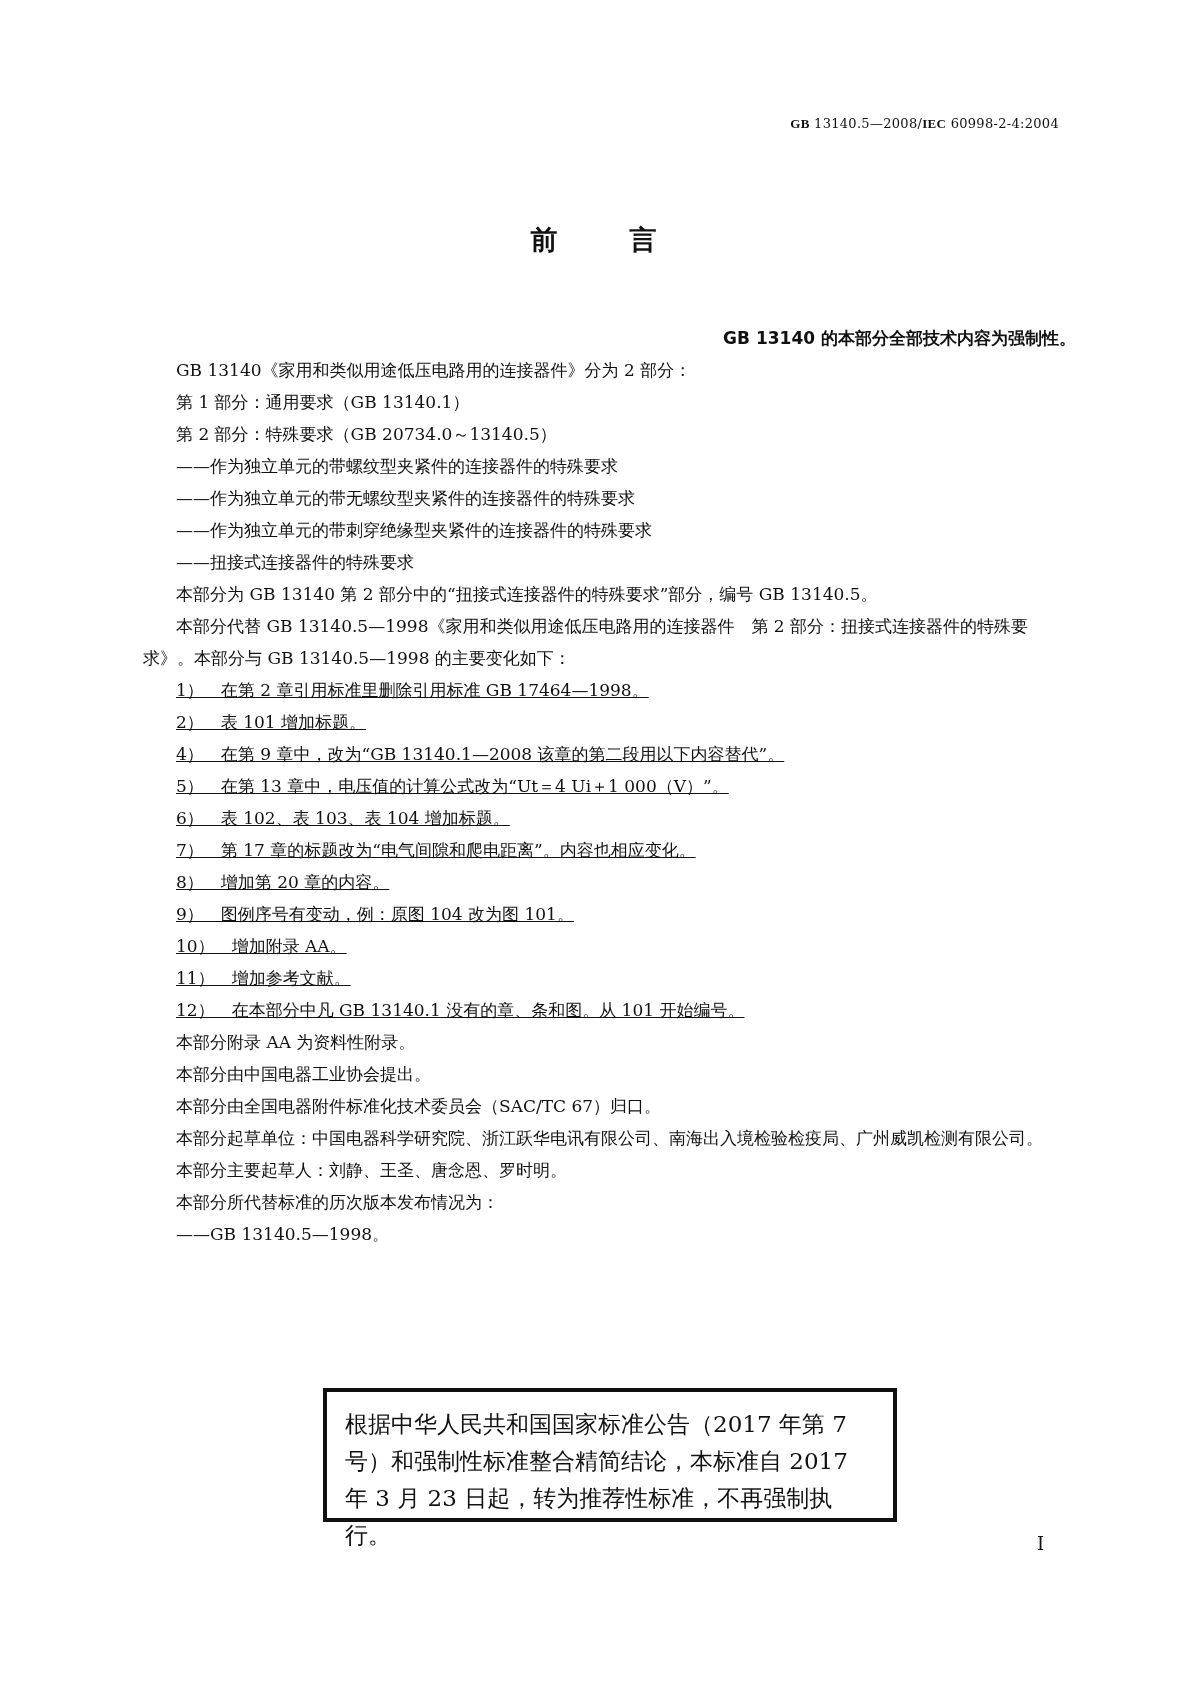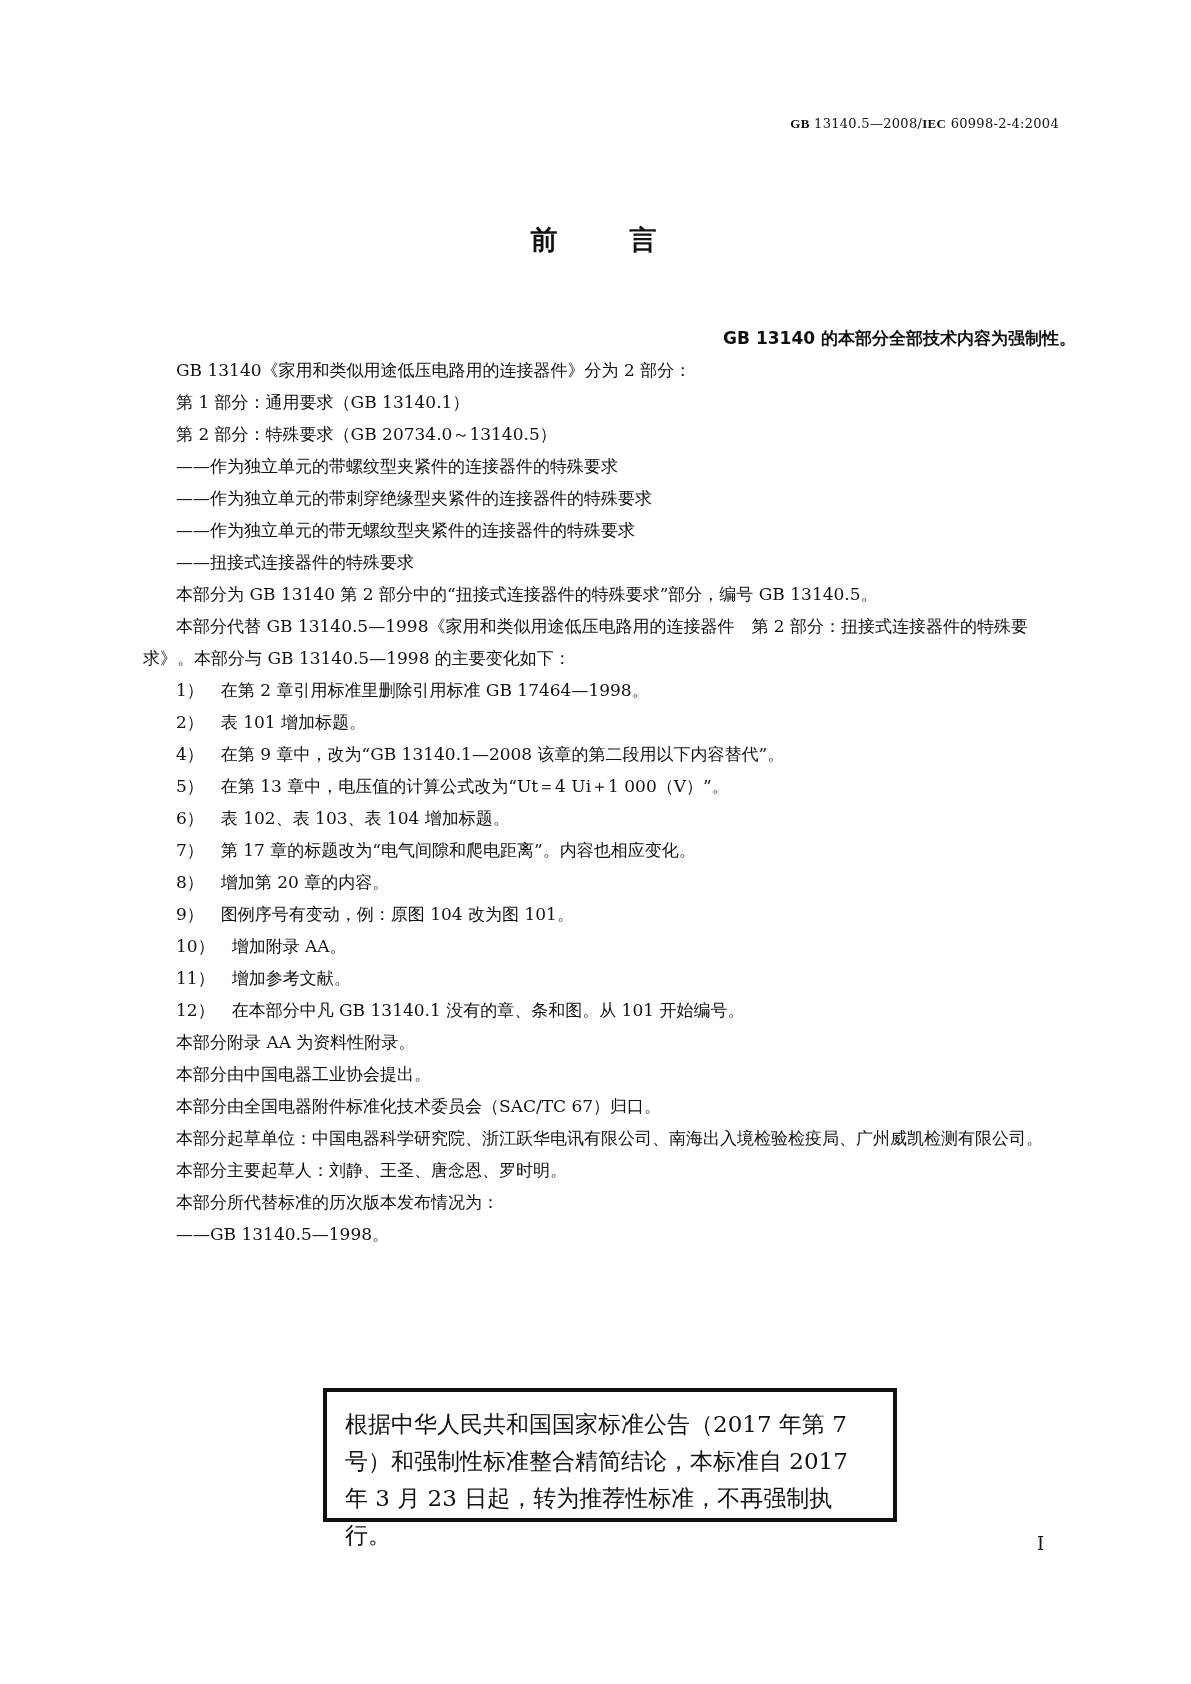--- a/index.html
+++ b/index.html
@@ -6,43 +6,43 @@
   body { width: 1191px; height: 1684px; position: relative; overflow: hidden;
          font-family: "DejaVu Serif", "Liberation Serif", serif; color: #111; }
   .hdr { position: absolute; right: 132px; top: 116px; font-size: 13px; letter-spacing: 0.3px; }
   .hdr b { font-family: "Liberation Serif", serif; font-weight: bold; }
   .title { position: absolute; left: 0; width: 1187px; top: 222px; text-align: center;
            font-family: "DejaVu Sans", sans-serif; font-weight: bold; font-size: 27px; letter-spacing: 72px; text-indent: 72px; }
   .body { position: absolute; left: 176px; top: 322px; width: 900px; font-size: 17px; line-height: 32px; }
   .p { text-indent: 0; margin: 0; white-space: nowrap; }
   .p.wrap { white-space: normal; margin-left: -33px; text-indent: 33px; }
   .p.bold { font-family: "DejaVu Sans", sans-serif; font-weight: bold; text-align: right; }
-  .p.item { padding-left: 0; }
+  .p.item { padding-left: 0; text-decoration: underline; }
   .notice { position: absolute; left: 323px; top: 1388px; width: 574px; height: 134px;
             border: 4px solid #111; box-sizing: border-box; padding: 14px 18px 0 18px;
             font-size: 23px; line-height: 37px; }
   .pagenum { position: absolute; left: 1037px; top: 1533px; font-size: 18px; }
 </style>
 </head>
 <body>
 
 <div class="hdr">
   <b>GB</b><span> 13140.5—2008/</span><b>IEC</b><span> 60998-2-4:2004</span>
 </div>
 
 <div class="title">前言</div>
 
 <div class="body">
   <p class="p bold">GB 13140 的本部分全部技术内容为强制性。</p>
   <p class="p">GB 13140《家用和类似用途低压电路用的连接器件》分为 2 部分：</p>
   <p class="p">第 1 部分：通用要求（GB 13140.1）</p>
   <p class="p">第 2 部分：特殊要求（GB 20734.0～13140.5）</p>
   <p class="p">——作为独立单元的带螺纹型夹紧件的连接器件的特殊要求</p>
+  <p class="p">——作为独立单元的带无螺纹型夹紧件的连接器件的特殊要求</p>
   <p class="p">——作为独立单元的带刺穿绝缘型夹紧件的连接器件的特殊要求</p>
-  <p class="p">——作为独立单元的带无螺纹型夹紧件的连接器件的特殊要求</p>
   <p class="p">——扭接式连接器件的特殊要求</p>
   <p class="p">本部分为 GB 13140 第 2 部分中的“扭接式连接器件的特殊要求”部分，编号 GB 13140.5。</p>
   <p class="p wrap">本部分代替 GB 13140.5—1998《家用和类似用途低压电路用的连接器件　第 2 部分：扭接式连接器件的特殊要求》。本部分与 GB 13140.5—1998 的主要变化如下：</p>
 
   <p class="p item">1）　在第 2 章引用标准里删除引用标准 GB 17464—1998。</p>
   <p class="p item">2）　表 101 增加标题。</p>
   <p class="p item">4）　在第 9 章中，改为“GB 13140.1—2008 该章的第二段用以下内容替代”。</p>
   <p class="p item">5）　在第 13 章中，电压值的计算公式改为“Ut＝4 Ui＋1 000（V）”。</p>
   <p class="p item">6）　表 102、表 103、表 104 增加标题。</p>
   <p class="p item">7）　第 17 章的标题改为“电气间隙和爬电距离”。内容也相应变化。</p>

